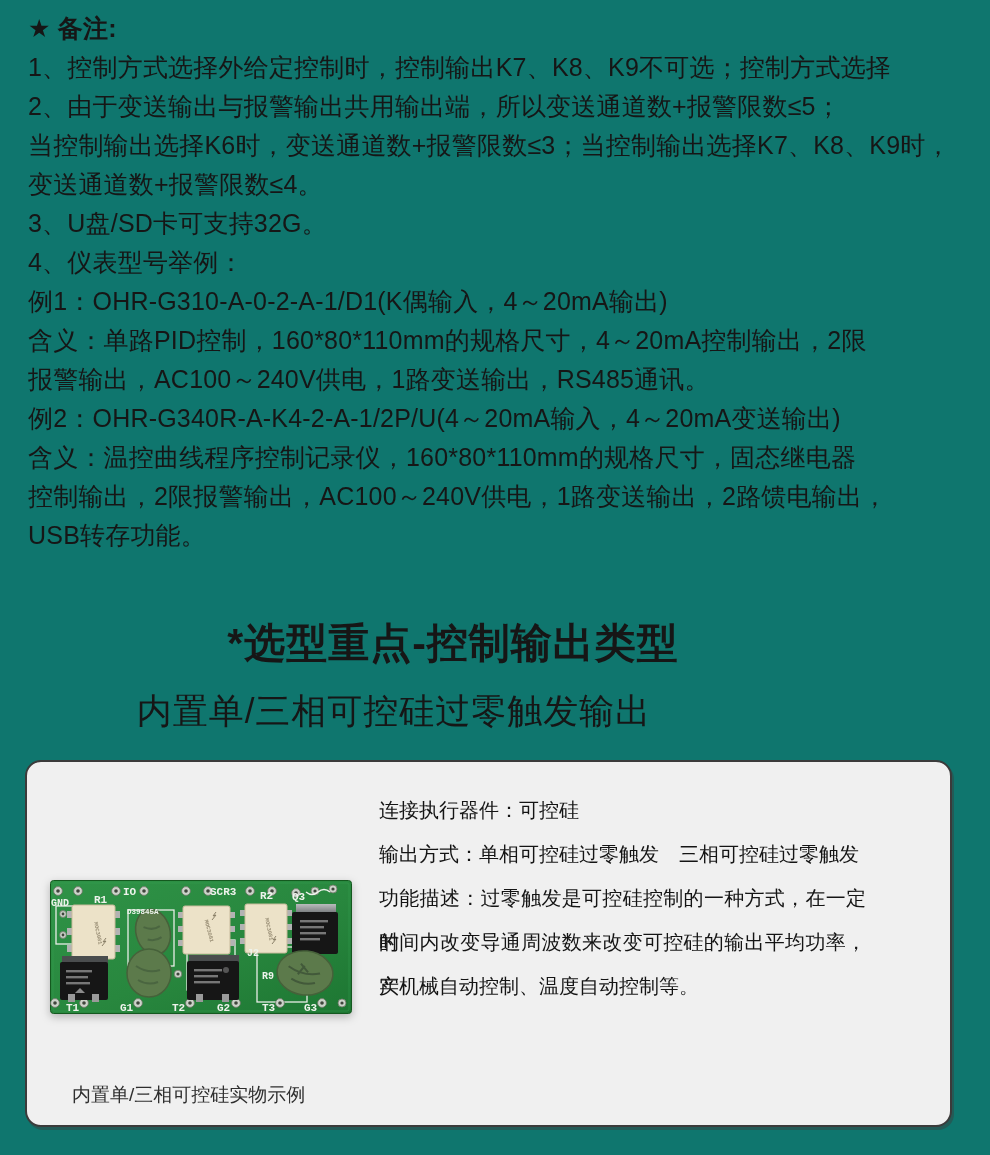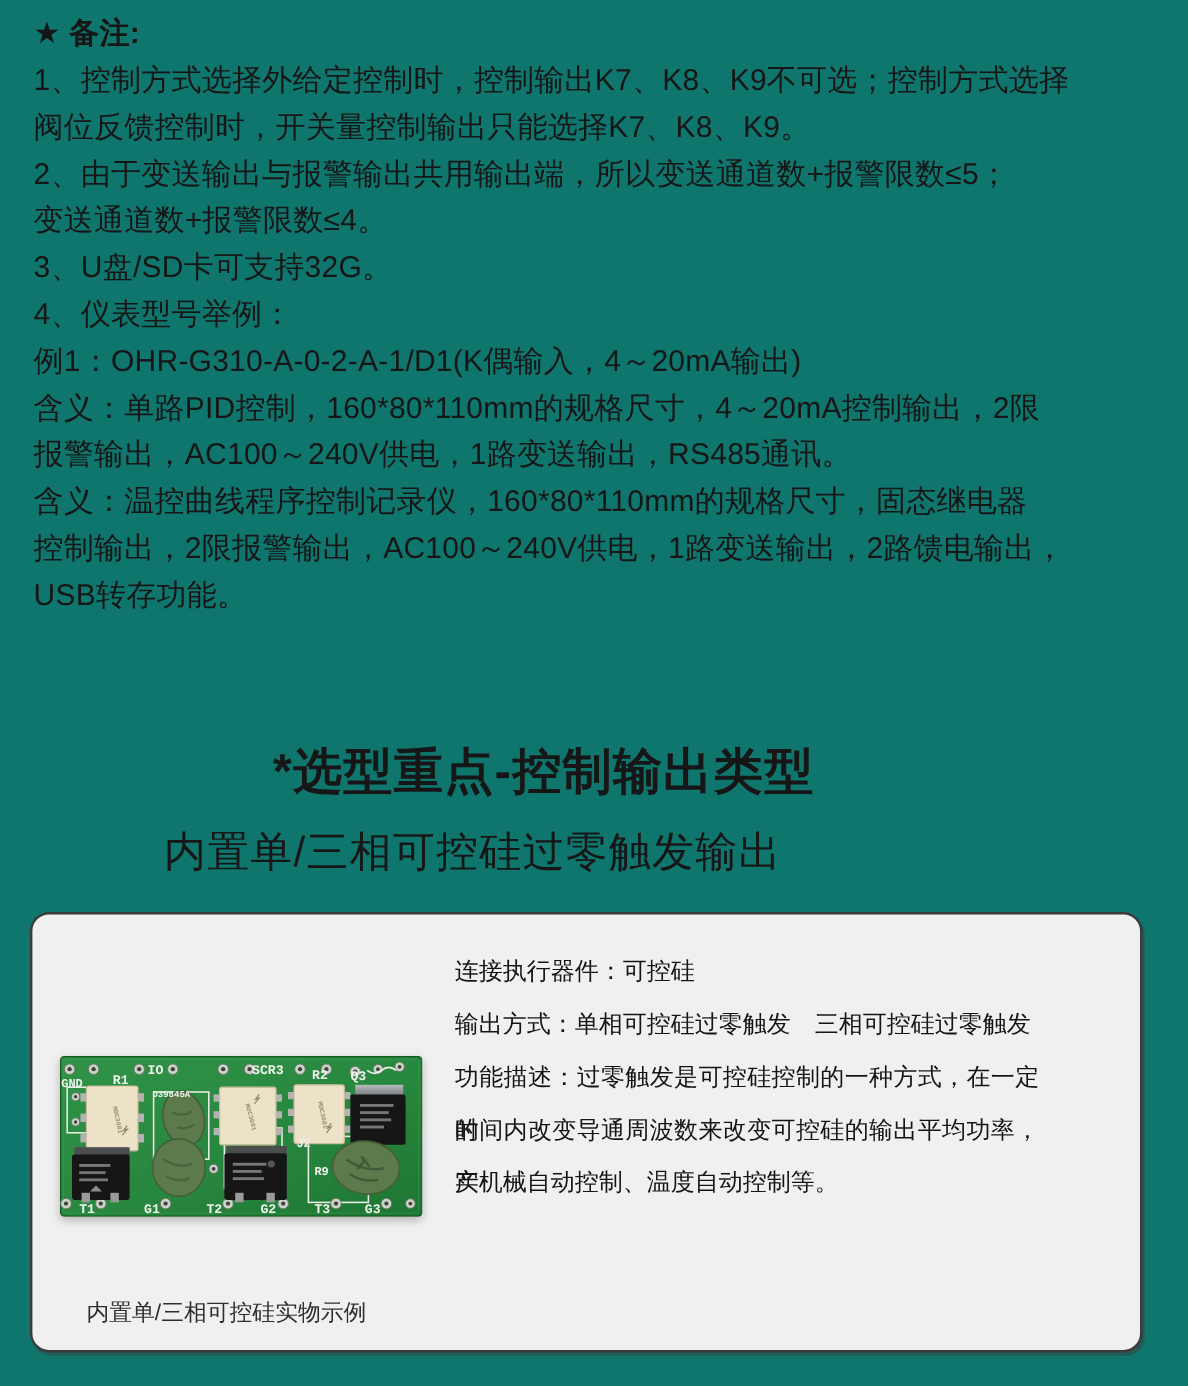--- a/index.html
+++ b/index.html
@@ -28,28 +28,29 @@
   .silk{font-family:"Liberation Mono","DejaVu Sans Mono",monospace;font-weight:bold;}
 </style>
 </head>
 <body>
 
 <div class="stage">
 
   <section class="notes">
     <div class="note-line note-title">★ 备注:</div>
     <div class="note-line">1、控制方式选择外给定控制时，控制输出K7、K8、K9不可选；控制方式选择</div>
-    <div class="note-line">阀位反馈控制时，开关量控制输出只能选择K7、K8、K9。</div>
     <div class="note-line">2、由于变送输出与报警输出共用输出端，所以变送通道数+报警限数≤5；</div>
+    <div class="note-line">当控制输出选择K6时，变送通道数+报警限数≤3；当控制输出选择K7、K8、K9时，</div>
     <div class="note-line">变送通道数+报警限数≤4。</div>
     <div class="note-line">3、U盘/SD卡可支持32G。</div>
     <div class="note-line">4、仪表型号举例：</div>
     <div class="note-line">例1：OHR-G310-A-0-2-A-1/D1(K偶输入，4～20mA输出)</div>
     <div class="note-line">含义：单路PID控制，160*80*110mm的规格尺寸，4～20mA控制输出，2限</div>
     <div class="note-line">报警输出，AC100～240V供电，1路变送输出，RS485通讯。</div>
+    <div class="note-line">例2：OHR-G340R-A-K4-2-A-1/2P/U(4～20mA输入，4～20mA变送输出)</div>
     <div class="note-line">含义：温控曲线程序控制记录仪，160*80*110mm的规格尺寸，固态继电器</div>
     <div class="note-line">控制输出，2限报警输出，AC100～240V供电，1路变送输出，2路馈电输出，</div>
     <div class="note-line">USB转存功能。</div>
   </section>
 
   <h1 class="h1">*选型重点-控制输出类型</h1>
   <h2 class="h2">内置单/三相可控硅过零触发输出</h2>
 
   <div class="panel">
 

